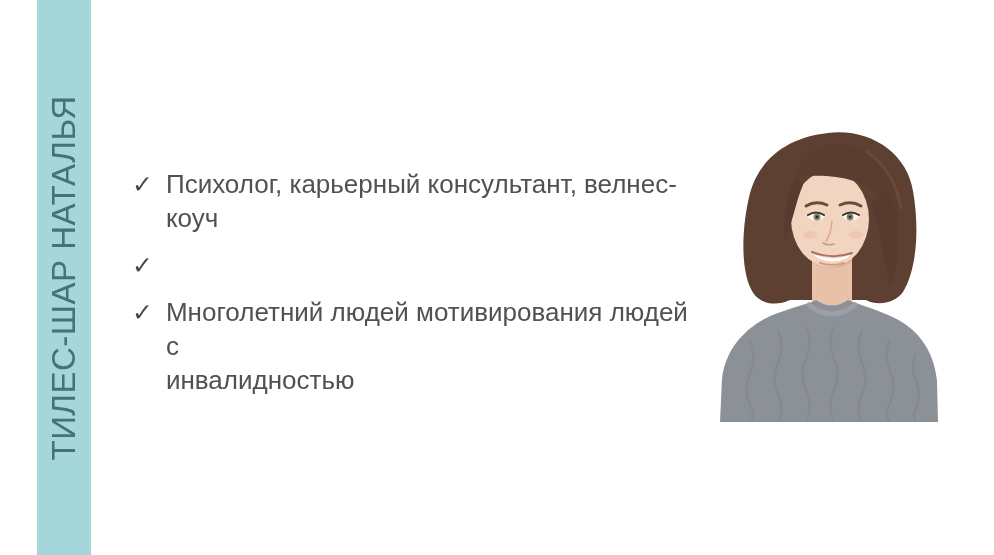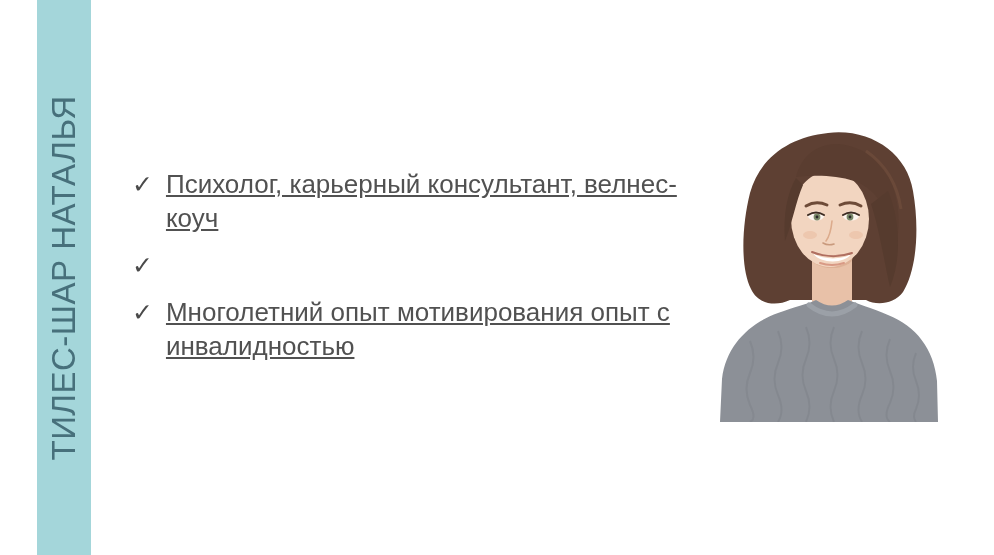--- a/index.html
+++ b/index.html
@@ -40,21 +40,21 @@
     font-size:26px;
     line-height:34px;
     color:#515151;
   }
   .check {
     flex:0 0 auto;
     font-size:25px;
     line-height:34px;
     color:#4a4a4a;
   }
-  .bullet-text { white-space:pre-line;text-decoration:underline; }
+  .bullet-text { white-space:pre-line; }
   
   .photo {
     position:absolute; left:716px; top:131px;
     width:226px; height:291px;
     margin:0;
   }
   .photo svg { display:block; width:100%; height:100%; }
 </style>
 </head>
 <body>
@@ -69,21 +69,21 @@
     <li>
       <span class="check">✓</span>
       <span class="bullet-text">Психолог, карьерный консультант, велнес-
 коуч</span>
     </li>
     <li>
       <span class="check">✓</span>
     </li>
     <li>
       <span class="check">✓</span>
-      <span class="bullet-text">Многолетний опыт мотивирования опыт с
+      <span class="bullet-text">Многолетний людей мотивирования людей с
 инвалидностью</span>
     </li>
   </ul>
 
   <figure class="photo" role="img" aria-label="Фото: улыбающаяся женщина с короткими каштановыми волосами в сером вязаном свитере на белом фоне">
     <svg viewBox="0 0 226 291" xmlns="http://www.w3.org/2000/svg">
 
       <rect x="0" y="0" width="226" height="291" fill="#ffffff"></rect>
 
       <path fill="#5e4033" d="M 112,2

